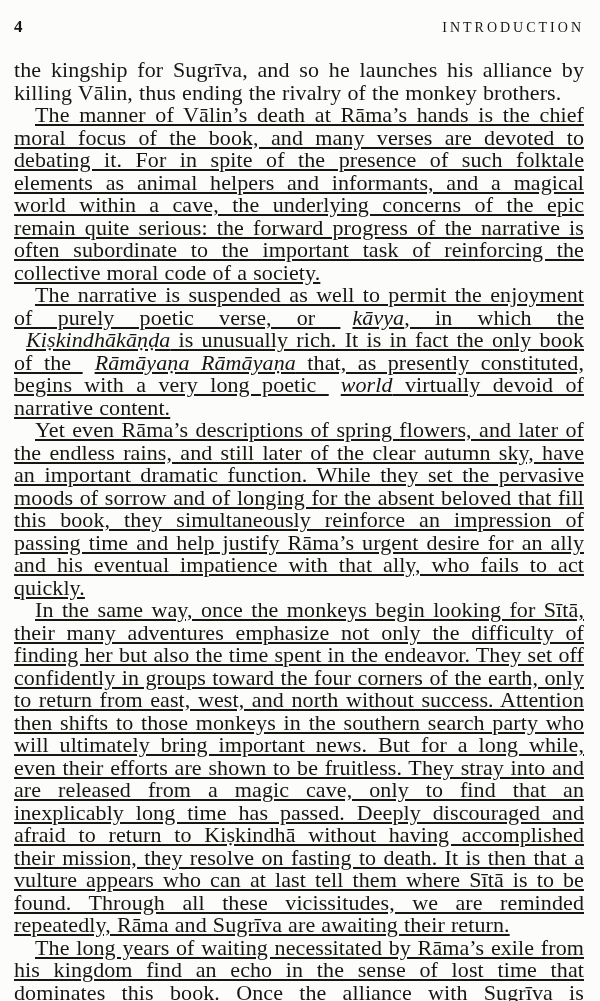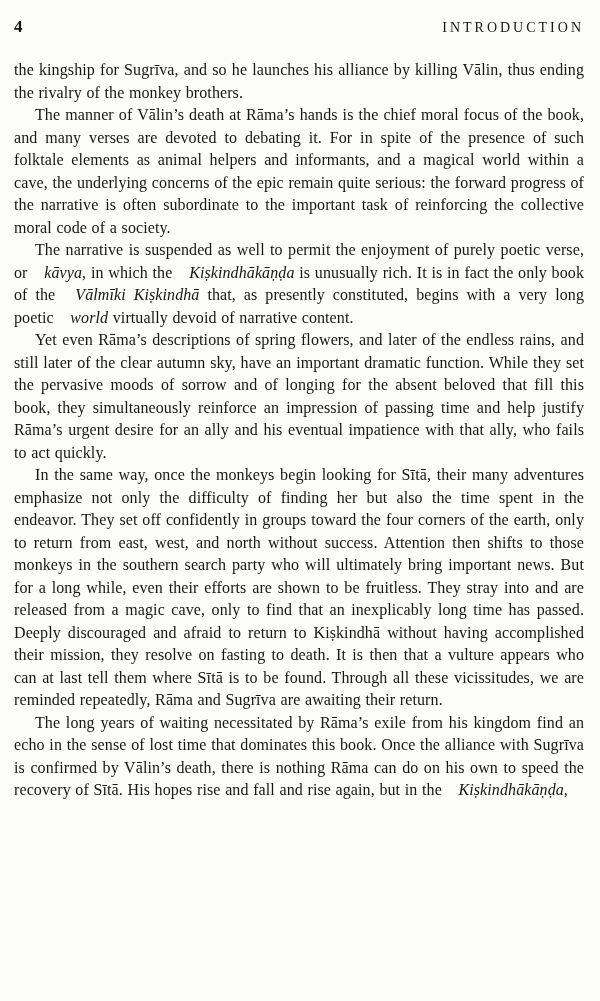--- a/index.html
+++ b/index.html
@@ -38,46 +38,47 @@
     letter-spacing: 3px;
     font-weight: 400;
   }
   .body-text {
     position: absolute;
     top: 59px;
     left: 14px;
     right: 16px;
     bottom: 0;
     overflow: hidden;
-    font-size: 16px;
+    font-size: 22px;
     line-height: 22.5px;
     text-align: justify;
     letter-spacing: 0.1px;
     word-spacing: 0.5px;
   }
   .body-text p {
     margin: 0;
   }
   .body-text p.indent {
     text-indent: 21px;
+    text-decoration: underline;
   }
   .body-text i {
     font-style: italic;
     margin-left: 12px;
   }
 </style>
 </head>
 <body style="background: rgb(252, 252, 250);">
 
 <div class="page" style="color: rgb(24, 22, 19);">
   <header class="running-head">
     <span class="page-num">4</span>
     <span class="running-title">INTRODUCTION</span>
   </header>
   <main class="body-text" id="body-text">
       <p>the kingship for Sugrīva, and so he launches his alliance by killing Vālin, thus ending the rivalry of the monkey brothers.</p>
       <p class="indent">The manner of Vālin’s death at Rāma’s hands is the chief moral focus of the book, and many verses are devoted to debating it. For in spite of the presence of such folktale elements as animal helpers and informants, and a magical world within a cave, the underlying concerns of the epic remain quite serious: the forward progress of the narrative is often subordinate to the important task of reinforcing the collective moral code of a society.</p>
-      <p class="indent">The narrative is suspended as well to permit the enjoyment of purely poetic verse, or <i>kāvya</i>, in which the <i>Kiṣkindhākāṇḍa</i> is unusually rich. It is in fact the only book of the <i>Vālmīki Kiṣkindhā</i> that, as presently constituted, begins with a very long poetic <i>world</i> virtually devoid of narrative content.</p>
+      <p class="indent">The narrative is suspended as well to permit the enjoyment of purely poetic verse, or <i>kāvya</i>, in which the <i>Kiṣkindhākāṇḍa</i> is unusually rich. It is in fact the only book of the <i>Rāmāyaṇa Rāmāyaṇa</i> that, as presently constituted, begins with a very long poetic <i>world</i> virtually devoid of narrative content.</p>
       <p class="indent">Yet even Rāma’s descriptions of spring flowers, and later of the endless rains, and still later of the clear autumn sky, have an important dramatic function. While they set the pervasive moods of sorrow and of longing for the absent beloved that fill this book, they simultaneously reinforce an impression of passing time and help justify Rāma’s urgent desire for an ally and his eventual impatience with that ally, who fails to act quickly.</p>
       <p class="indent">In the same way, once the monkeys begin looking for Sītā, their many adventures emphasize not only the difficulty of finding her but also the time spent in the endeavor. They set off confidently in groups toward the four corners of the earth, only to return from east, west, and north without success. Attention then shifts to those monkeys in the southern search party who will ultimately bring important news. But for a long while, even their efforts are shown to be fruitless. They stray into and are released from a magic cave, only to find that an inexplicably long time has passed. Deeply discouraged and afraid to return to Kiṣkindhā without having accomplished their mission, they resolve on fasting to death. It is then that a vulture appears who can at last tell them where Sītā is to be found. Through all these vicissitudes, we are reminded repeatedly, Rāma and Sugrīva are awaiting their return.</p>
       <p class="indent">The long years of waiting necessitated by Rāma’s exile from his kingdom find an echo in the sense of lost time that dominates this book. Once the alliance with Sugrīva is confirmed by Vālin’s death, there is nothing Rāma can do on his own to speed the recovery of Sītā. His hopes rise and fall and rise again, but in the <i>Kiṣkindhākāṇḍa</i>,</p>
     </main>
 </div>
 
 </body></html>

